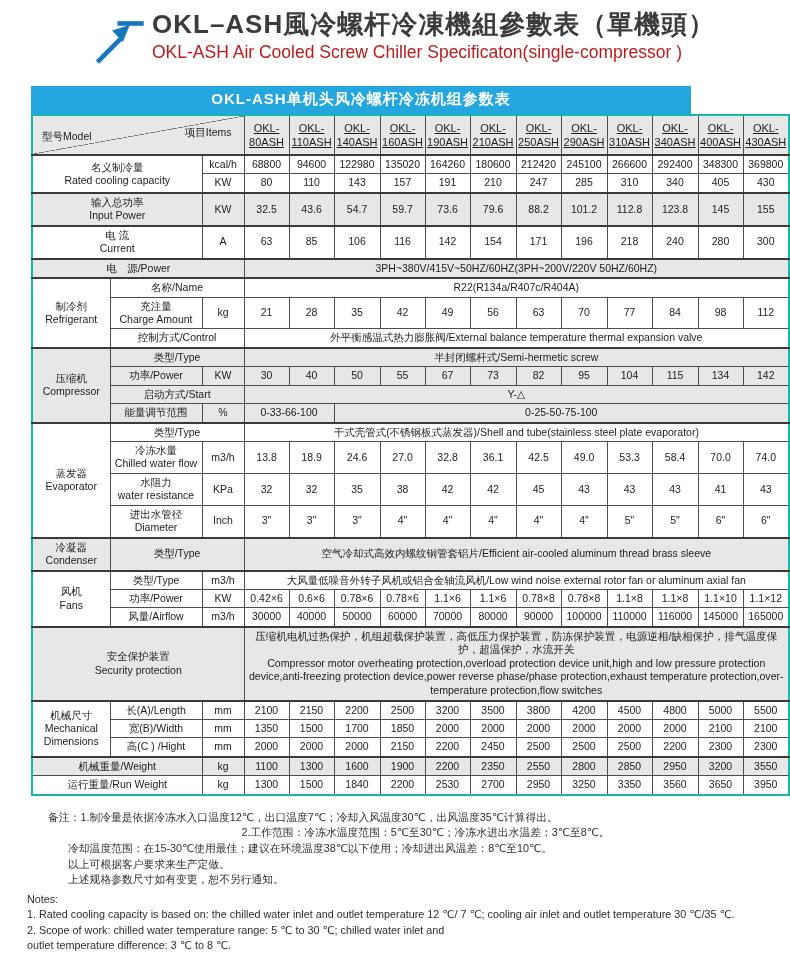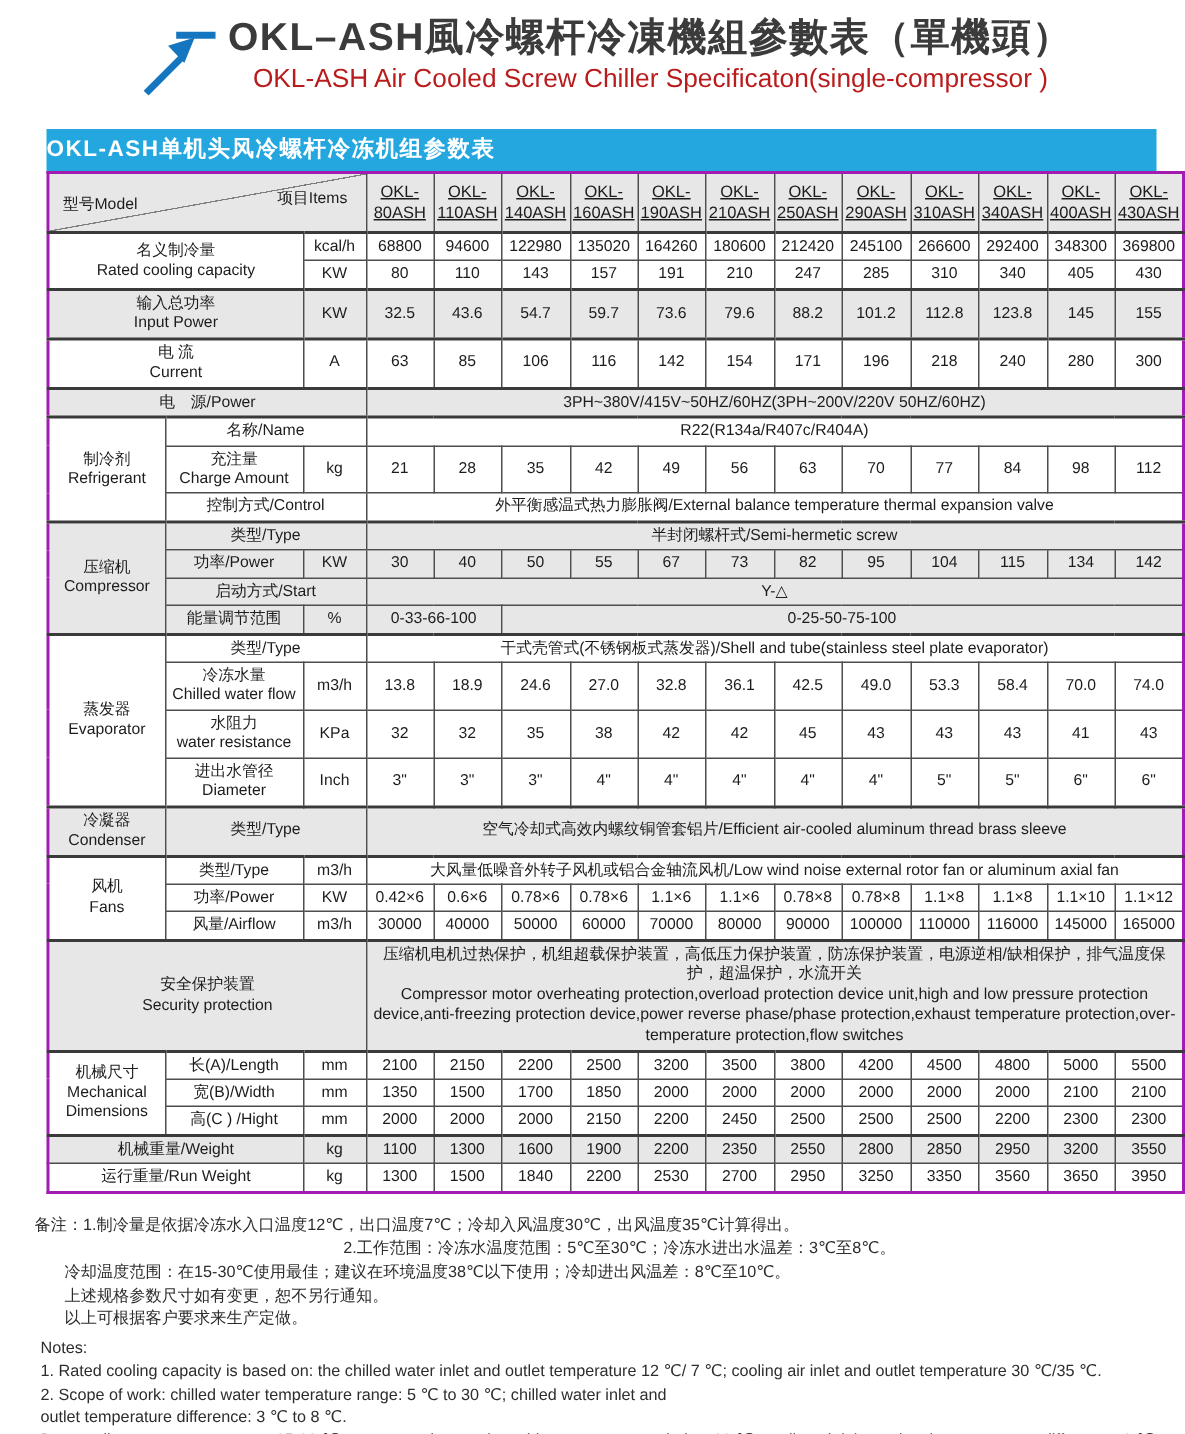--- a/index.html
+++ b/index.html
@@ -4,36 +4,36 @@
 <style>
   html,body { margin:0; padding:0; }
   body {
     width:790px; height:956px; background:#ffffff;
     font-family:"Liberation Sans","DejaVu Sans",sans-serif;
     color:#222; overflow:hidden;
   }
   
   .doc-header { display:flex; align-items:flex-start; padding:10px 0 0 92px; }
   .logo { width:54px; height:56px; flex:0 0 auto; margin-top:4px; }
-  .titles { margin-left:6px;text-align:center; }
+  .titles { margin-left:6px; }
   .title-zh { font-size:26px; font-weight:600; color:#3b3b3b; letter-spacing:1px; margin:0; line-height:1.15; }
   .title-en { font-size:17.5px; font-weight:400; color:#b91c1c; margin:3px 0 0; line-height:1.1; }
   
   .banner {
-    margin:16px 0 0 31px; width:740px; box-sizing:border-box;
-    background:#23a7de; color:#ffffff; 
+    margin:16px 0 0 31px; width:660px; box-sizing:border-box;
+    background:#23a7de; color:#ffffff; text-align:center;
     font-size:15px; font-weight:600; letter-spacing:1px; padding:4px 0 5px;
   }
   
   table.spec {
     border-collapse:collapse; table-layout:fixed;
     margin-left:31px; width:757px;
     font-size:10.5px; color:#1c1c1c;
   }
-  table.spec { border:2px solid #a21caf; }
+  table.spec { border:2px solid #14b8a6; }
   table.spec td {
     border:1px solid #4d4d4d; text-align:center; vertical-align:middle;
     padding:2px 1px; line-height:1.28; white-space:pre-line;
     overflow:hidden;
   }
   tr.sect td { border-top:2px solid #3a3a3a; }
   tr.gray { background:#e7e7e7; }
   td.model { font-size:11px; padding:3px 0;text-decoration:underline; }
   td.cat   { font-size:10.5px; }
   td.lbl   { font-size:10.5px; }
@@ -43,21 +43,21 @@
   td.txt   { text-align:left; padding:3px 6px; font-size:10.6px; }
   td.diag {
     position:relative; height:34px; padding:0;
     background-image:linear-gradient(to bottom right,
       transparent 49.5%, #7d7d7d 49.5%, #7d7d7d 50.6%, transparent 50.6%);
   }
   td.diag span { position:absolute; font-size:10.5px; }
   td.diag .m1 { left:9px; top:56%; transform:translateY(-50%); }
   td.diag .m2 { right:12px; top:44%; transform:translateY(-50%); }
   
-  .notes-zh { margin:14px 0 0 23px; font-size:10.8px; line-height:1.45; color:#2d2d2d; }
+  .notes-zh { margin:14px 0 0 48px; font-size:10.8px; line-height:1.45; color:#2d2d2d; }
   .notes-en { margin:4px 0 0 27px;  font-size:10.8px; line-height:1.42; color:#2d2d2d; }
   .note-line.ind-1 { padding-left:13px;text-align:center; }
   .note-line.ind-2 { padding-left:20px; }
 </style>
 </head>
 <body>
 
 <div class="doc-header">
   <div class="logo">
     <svg viewBox="0 0 70 62" width="54" height="56">
@@ -440,22 +440,22 @@
         <td class="val">3650</td>
         <td class="val">3950</td>
       </tr>
     </tbody>
 </table>
 
 <div class="notes-zh">
     <div class="note-line ind-0">备注：1.制冷量是依据冷冻水入口温度12℃，出口温度7℃；冷却入风温度30℃，出风温度35℃计算得出。</div>
     <div class="note-line ind-1">2.工作范围：冷冻水温度范围：5℃至30℃；冷冻水进出水温差：3℃至8℃。</div>
     <div class="note-line ind-2">冷却温度范围：在15-30℃使用最佳；建议在环境温度38℃以下使用；冷却进出风温差：8℃至10℃。</div>
+    <div class="note-line ind-2">以上可根据客户要求来生产定做。</div>
     <div class="note-line ind-2">上述规格参数尺寸如有变更，恕不另行通知。</div>
-    <div class="note-line ind-2">以上可根据客户要求来生产定做。</div>
   </div>
 <div class="notes-en">
     <div class="note-line ind-0">Notes:</div>
     <div class="note-line ind-0">1. Rated cooling capacity is based on: the chilled water inlet and outlet temperature 12 ℃/ 7 ℃; cooling air inlet and outlet temperature 30 ℃/35 ℃.</div>
     <div class="note-line ind-0">2. Scope of work: chilled water temperature range: 5 ℃ to 30 ℃; chilled water inlet and</div>
     <div class="note-line ind-0">outlet temperature difference: 3 ℃ to 8 ℃.</div>
     <div class="note-line ind-0">Best cooling temperature range: 15-30 ℃; recommend to use in ambient temperatures below 38 ℃; cooling air inlet and outlet temperature difference: 8 ℃ to 10 ℃.</div>
   </div>
 
 </body></html>

